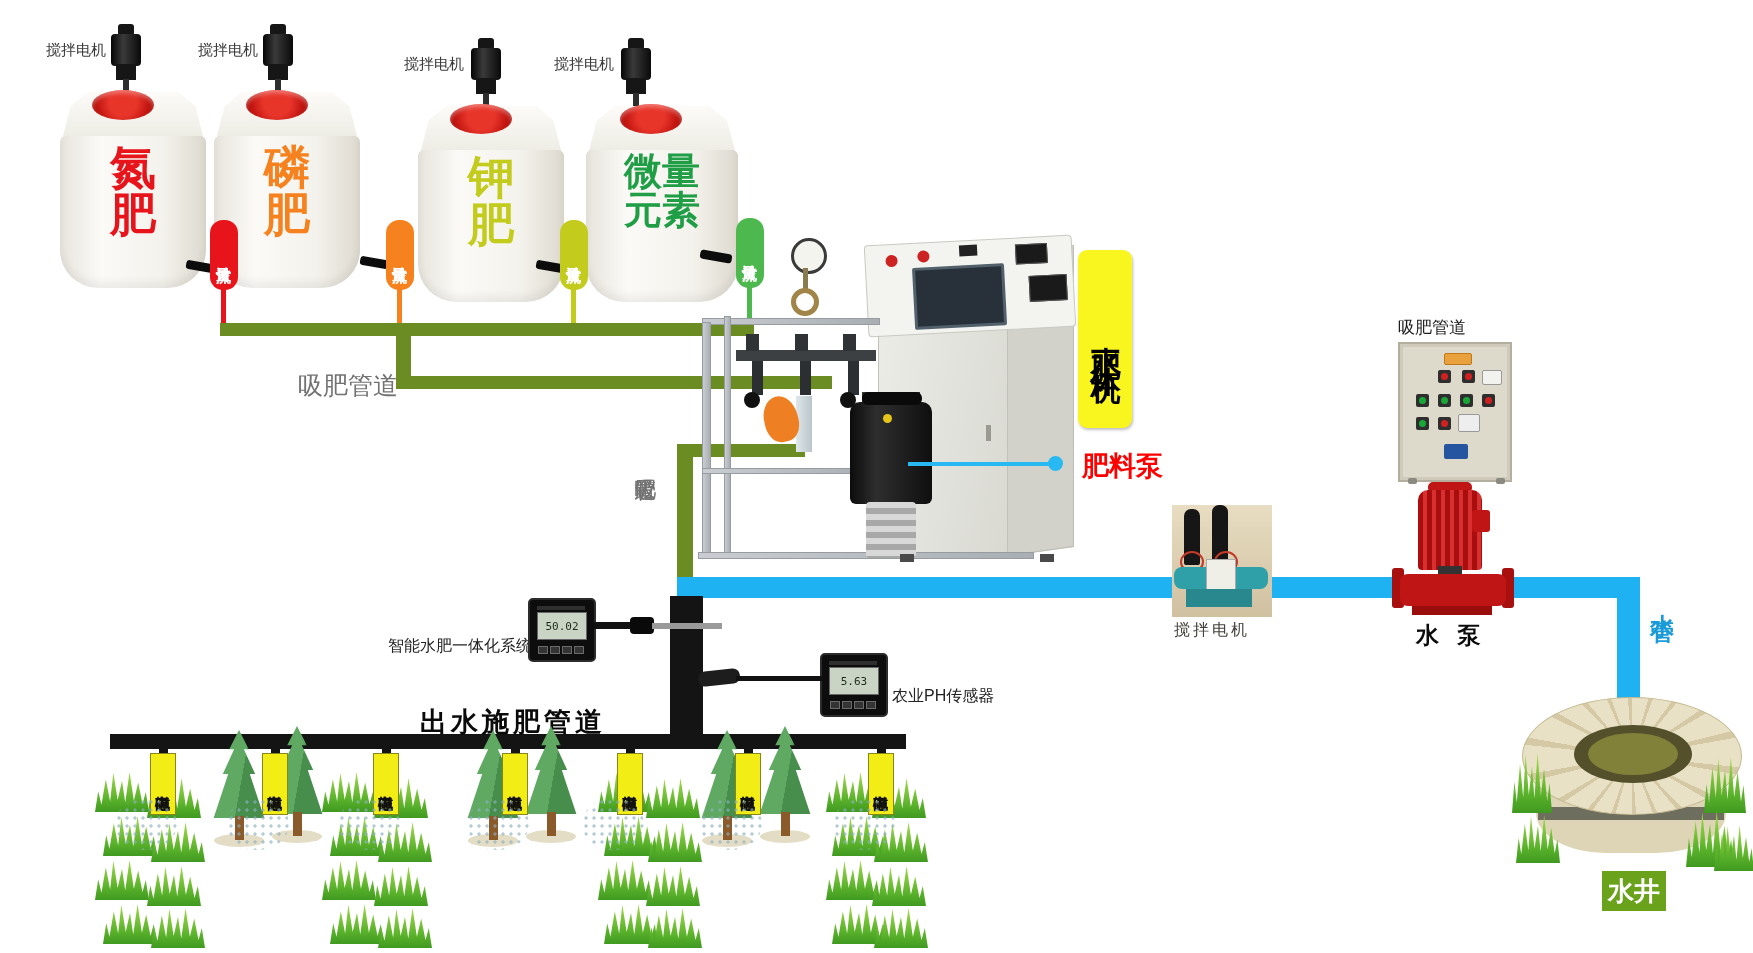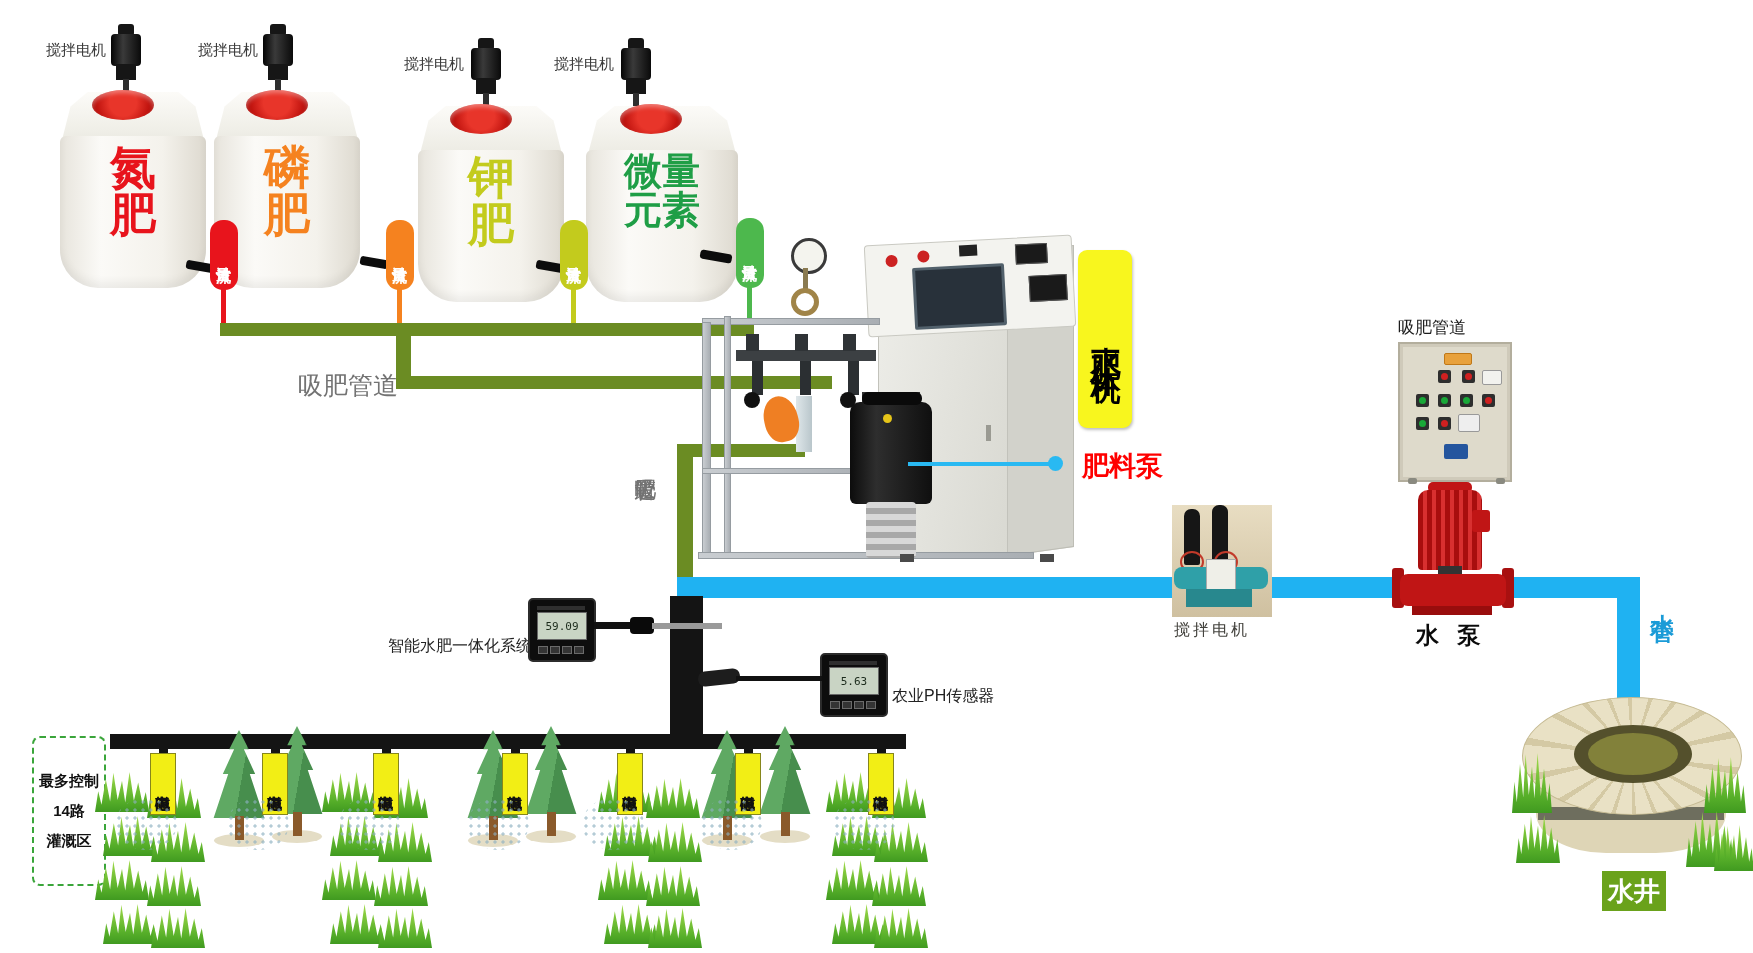--- a/index.html
+++ b/index.html
@@ -295,25 +295,26 @@
     <i class="grass" style="left:-6px;top:58px;width:40px;height:60px"></i>
     <i class="grass" style="left:-2px;top:120px;width:44px;height:48px"></i>
     <i class="grass" style="left:186px;top:62px;width:42px;height:56px"></i>
     <i class="grass" style="left:168px;top:116px;width:48px;height:56px"></i>
     <i class="grass" style="left:196px;top:130px;width:40px;height:46px"></i>
   </div>
   <div class="abs" style="left:1602px;top:871px;width:64px;height:40px;background:#6aa21b;color:#fff;font-size:26px;font-weight:bold;display:flex;align-items:center;justify-content:center">水井</div>
 
   <i class="pipe-black" style="left:670px;top:596px;width:33px;height:152px"></i>
   <i class="pipe-black" style="left:110px;top:734px;width:796px;height:15px"></i>
+  <div class="abs" style="left:420px;top:704px;font-size:27px;font-weight:bold;letter-spacing:4px;color:#0a0a0a">出水施肥管道</div>
 
   <div class="abs" style="left:388px;top:636px;font-size:16px;color:#222">智能水肥一体化系统</div>
   <div class="abs sensor" style="left:528px;top:598px">
     <i class="bar"></i>
-    <div class="lcd abs">59.09</div>
+    <div class="lcd abs">50.02</div>
     <i class="btn" style="left:8px"></i>
       <i class="btn" style="left:20px"></i>
       <i class="btn" style="left:32px"></i>
       <i class="btn" style="left:44px"></i>
   </div>
   <i style="left:594px;top:622px;width:40px;height:7px;background:#111;z-index:3"></i>
   <i style="left:630px;top:617px;width:24px;height:17px;background:#0a0a0a;border-radius:4px;z-index:3"></i>
   <i style="left:652px;top:623px;width:70px;height:6px;background:#9a9a9a;z-index:3"></i>
 
   <div class="abs sensor" style="left:820px;top:653px">
@@ -321,25 +322,20 @@
     <div class="lcd abs">5.63</div>
     <i class="btn" style="left:8px"></i>
       <i class="btn" style="left:20px"></i>
       <i class="btn" style="left:32px"></i>
       <i class="btn" style="left:44px"></i>
   </div>
   <div class="abs" style="left:892px;top:686px;font-size:16px;color:#222">农业PH传感器</div>
   <i style="left:698px;top:670px;width:42px;height:15px;background:#1d1d1d;border-radius:7px;transform:rotate(-6deg);z-index:3"></i>
   <i style="left:736px;top:676px;width:86px;height:5px;background:#111;z-index:3"></i>
 
-  <div class="abs dashed-note" style="left:32px;top:736px">
-    <div>最多控制</div>
-    <div>14路</div>
-    <div>灌溉区</div>
-  </div>
 
   <i class="pipe-black" style="left:159px;top:746px;width:9px;height:64px"></i>
   <i class="pipe-black" style="left:271px;top:746px;width:9px;height:64px"></i>
   <i class="pipe-black" style="left:382px;top:746px;width:9px;height:64px"></i>
   <i class="pipe-black" style="left:511px;top:746px;width:9px;height:64px"></i>
   <i class="pipe-black" style="left:626px;top:746px;width:9px;height:64px"></i>
   <i class="pipe-black" style="left:744px;top:746px;width:9px;height:64px"></i>
   <i class="pipe-black" style="left:877px;top:746px;width:9px;height:64px"></i>
   <div class="abs vtag vtext" style="left:150px;top:753px;z-index:2">电磁阀</div>
   <div class="abs vtag vtext" style="left:262px;top:753px;z-index:2">电磁阀</div>

